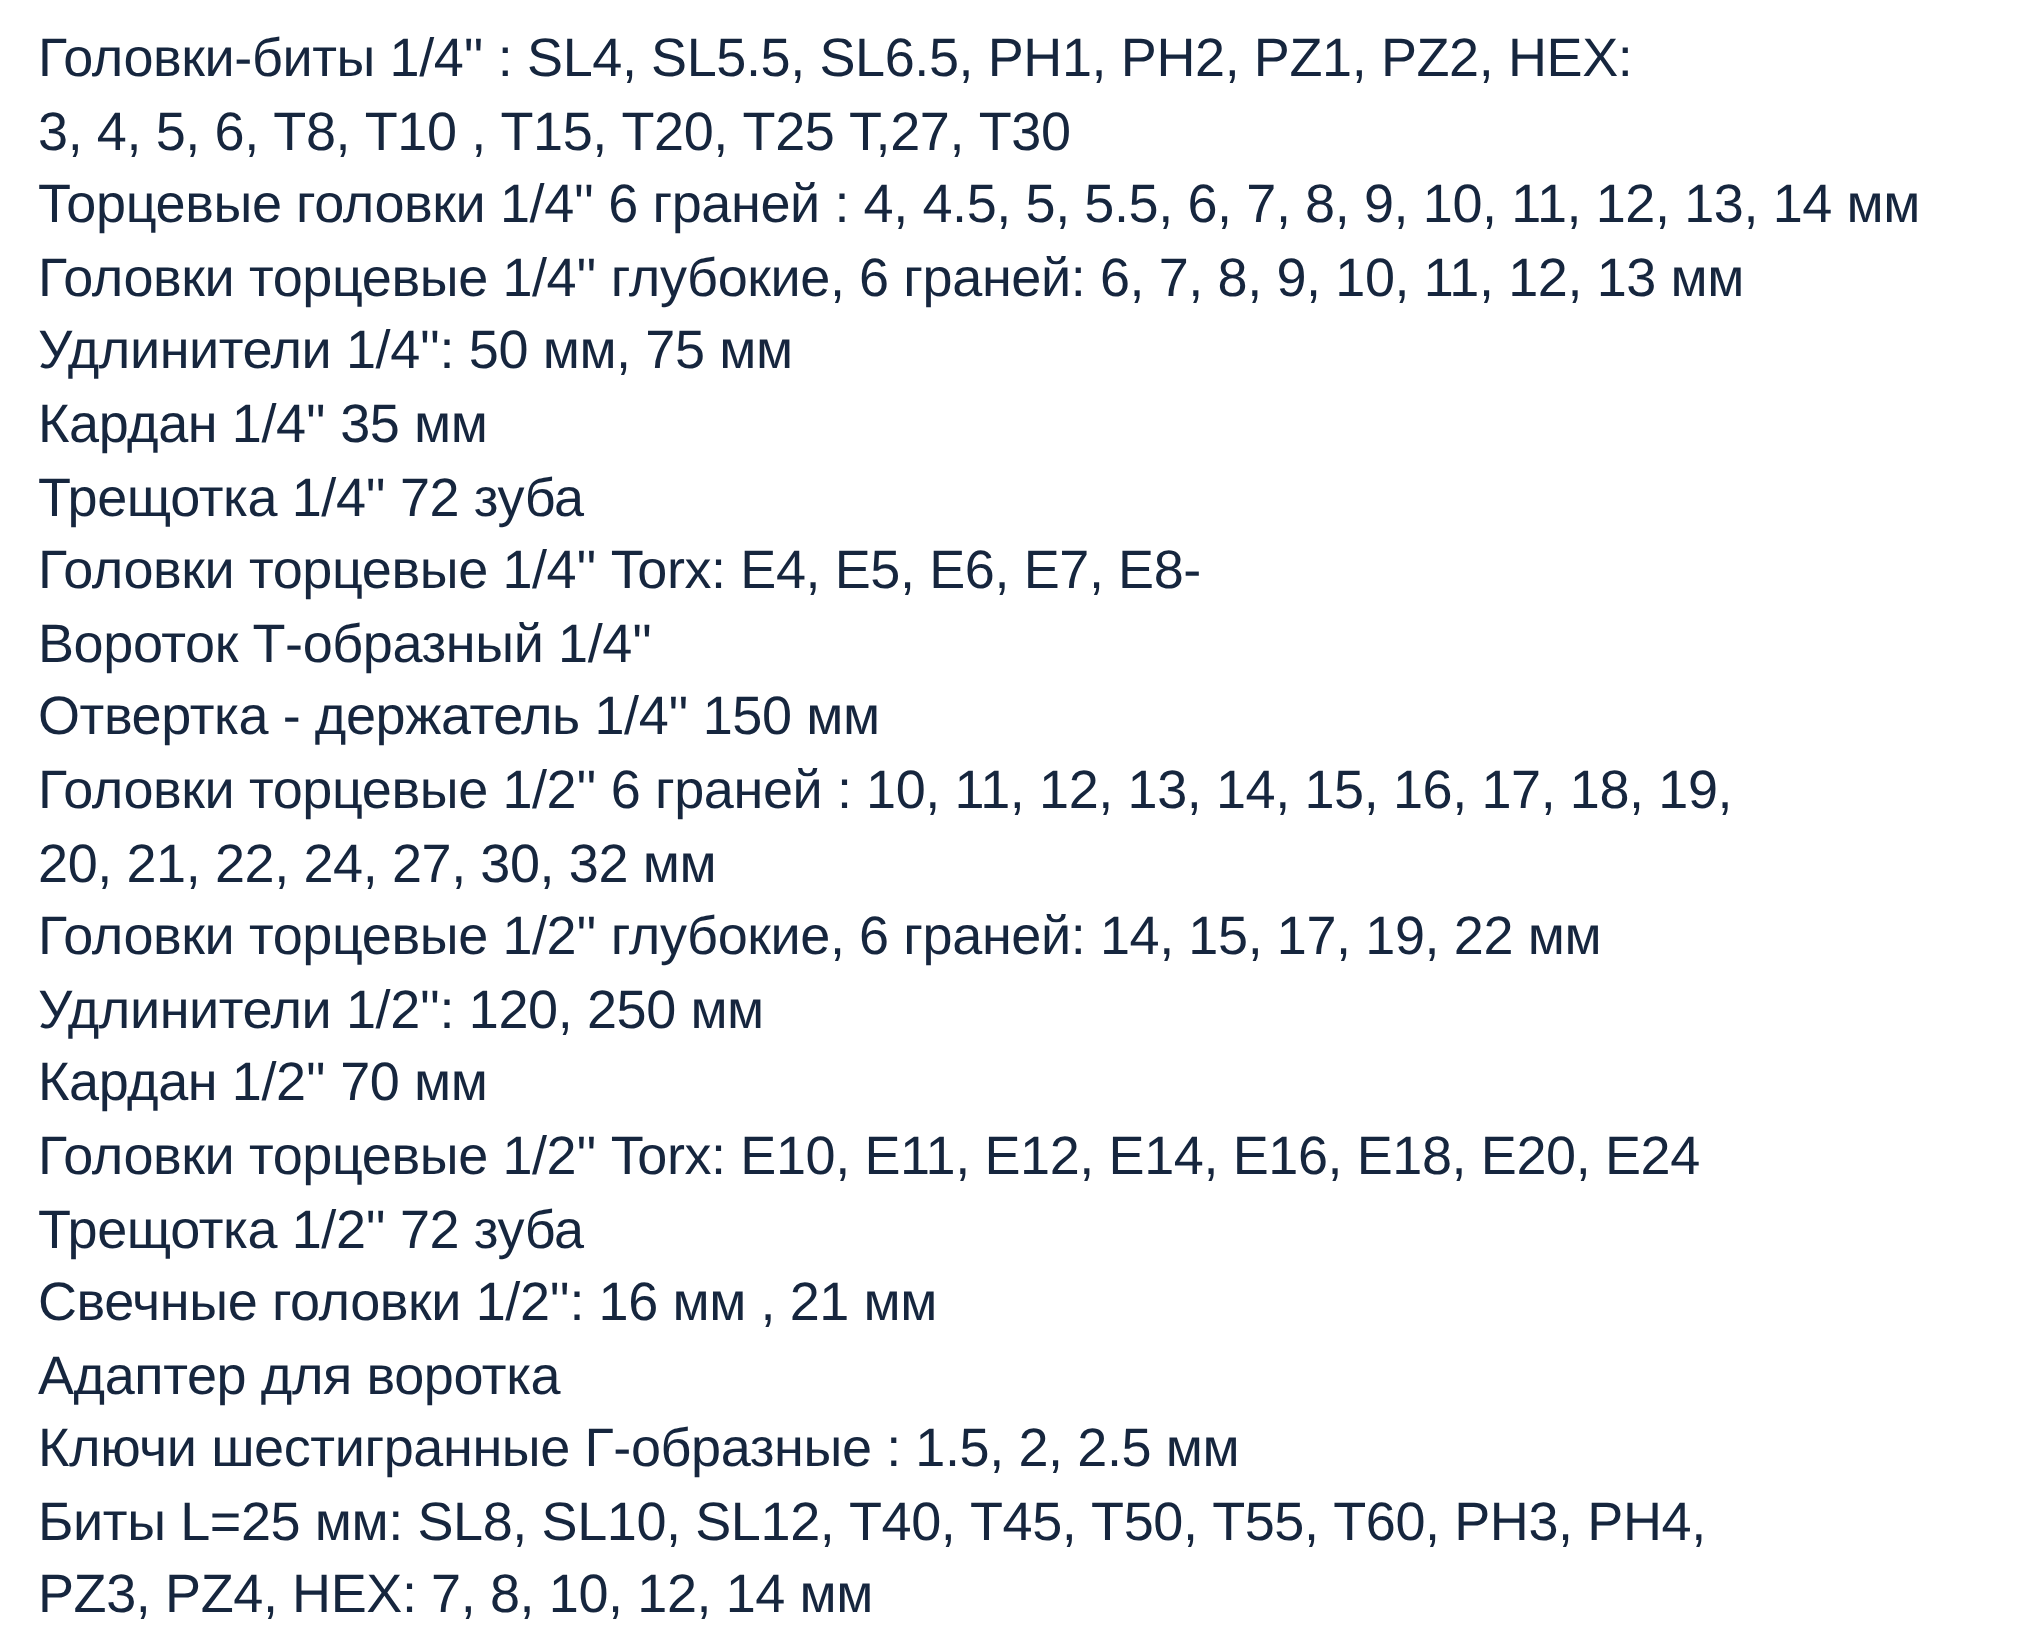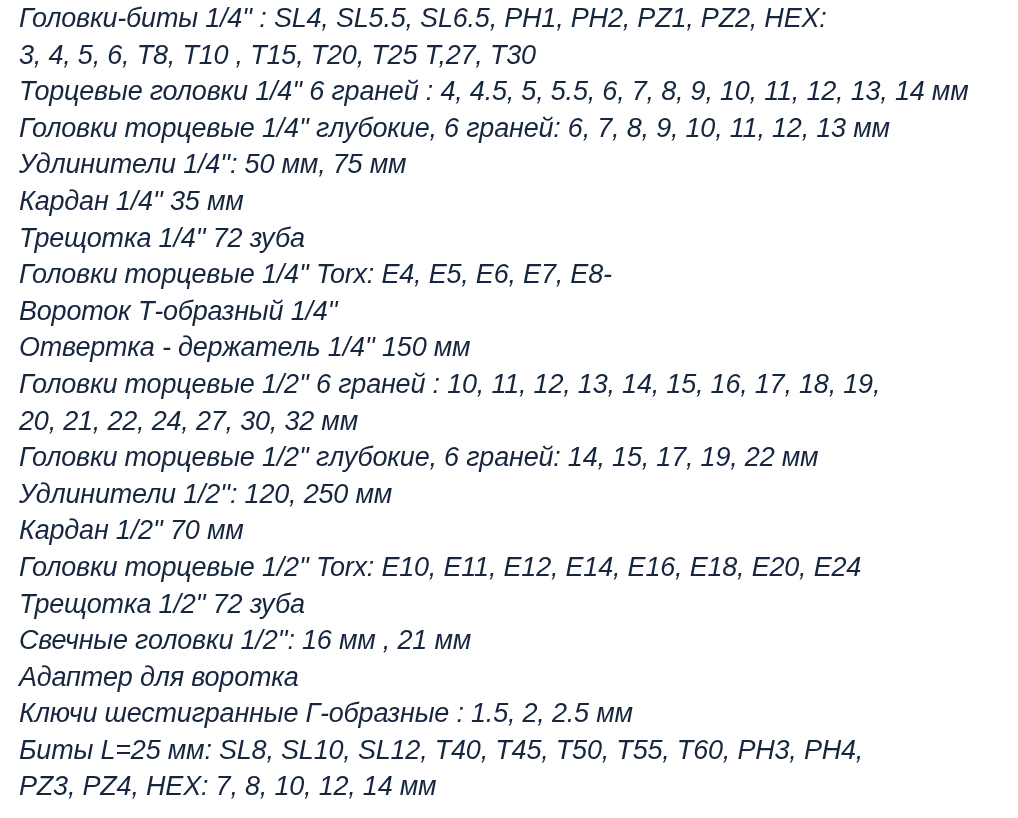--- a/index.html
+++ b/index.html
@@ -3,29 +3,28 @@
 <meta charset="utf-8">
 <style>
   * { margin: 0; padding: 0; box-sizing: border-box; }
   html, body {
     width: 1018px;
     height: 818px;
     background: #ffffff;
     overflow: hidden;
   }
   .spec-list {
-    padding: 0 18px 0 19px;
+    padding: 11px 18px 0 19px;
     font-family: "Liberation Sans", "DejaVu Sans", sans-serif;
     font-size: 27px;
     font-weight: 400;
     line-height: 36.6px;
     color: #16263e;
     letter-spacing: -0.2px;
     white-space: pre;
-    font-style: italic;
   }
   .line {
     height: 36.6px;
   }
 </style>
 </head>
 <body>
 
 <div class="spec-list"><div class="line">Головки-биты 1/4'' : SL4, SL5.5, SL6.5, PH1, PH2, PZ1, PZ2, HEX:</div><div class="line">3, 4, 5, 6, Т8, Т10 , Т15, Т20, Т25 Т,27, Т30</div><div class="line">Торцевые головки 1/4'' 6 граней : 4, 4.5, 5, 5.5, 6, 7, 8, 9, 10, 11, 12, 13, 14 мм</div><div class="line">Головки торцевые 1/4'' глубокие, 6 граней: 6, 7, 8, 9, 10, 11, 12, 13 мм</div><div class="line">Удлинители 1/4'': 50 мм, 75 мм</div><div class="line">Кардан 1/4'' 35 мм</div><div class="line">Трещотка 1/4'' 72 зуба</div><div class="line">Головки торцевые 1/4'' Torx: Е4, Е5, Е6, Е7, Е8-</div><div class="line">Вороток Т-образный 1/4''</div><div class="line">Отвертка - держатель 1/4'' 150 мм</div><div class="line">Головки торцевые 1/2'' 6 граней : 10, 11, 12, 13, 14, 15, 16, 17, 18, 19,</div><div class="line">20, 21, 22, 24, 27, 30, 32 мм</div><div class="line">Головки торцевые 1/2'' глубокие, 6 граней: 14, 15, 17, 19, 22 мм</div><div class="line">Удлинители 1/2'': 120, 250 мм</div><div class="line">Кардан 1/2'' 70 мм</div><div class="line">Головки торцевые 1/2'' Torx: Е10, Е11, Е12, Е14, Е16, Е18, Е20, Е24</div><div class="line">Трещотка 1/2'' 72 зуба</div><div class="line">Свечные головки 1/2'': 16 мм , 21 мм</div><div class="line">Адаптер для воротка</div><div class="line">Ключи шестигранные Г-образные : 1.5, 2, 2.5 мм</div><div class="line">Биты L=25 мм: SL8, SL10, SL12, Т40, Т45, Т50, Т55, Т60, РН3, РН4,</div><div class="line">PZ3, PZ4, HEX: 7, 8, 10, 12, 14 мм</div></div>
 

